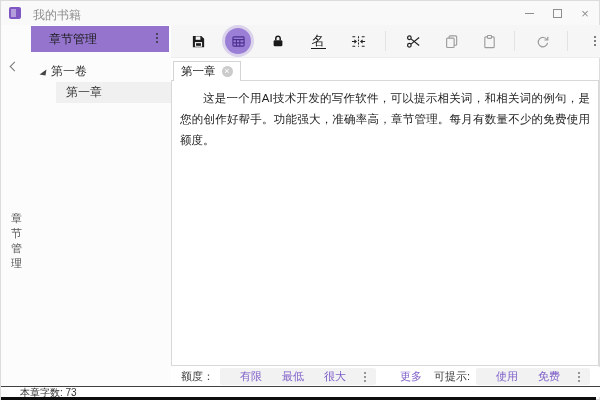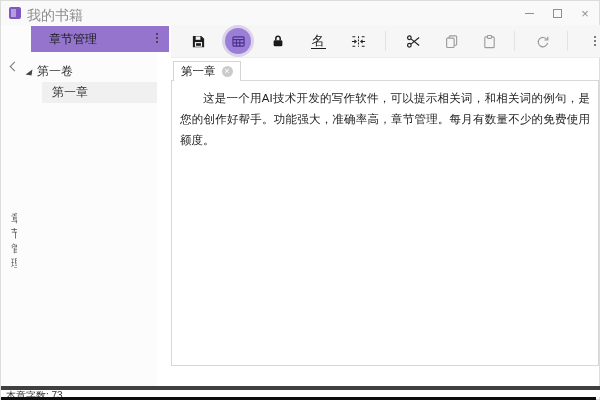--- a/index.html
+++ b/index.html
@@ -7,21 +7,21 @@
     font-family:"Liberation Sans","DejaVu Sans",sans-serif; }
   .window { position:relative; width:600px; height:400px; background:#fff;
     border:1px solid #dcdcdc; }
 
   
   .titlebar { position:absolute; left:0; top:0; width:100%; height:24px; background:#f9f9f9; }
   .app-icon { position:absolute; left:8px; top:6px; width:12px; height:12px;
     background:#7e57c2; border-radius:2px; }
   .app-icon::after { content:""; position:absolute; left:2px; top:2px; width:5px; height:8px;
     background:#b39ddb; }
-  .title-text { position:absolute; left:26px; top:6px; font-size:14px; color:#8d8d8d; }
+  .title-text { position:absolute; left:32px; top:6px; font-size:12px; color:#8d8d8d; }
   .win-btn { position:absolute; top:0; width:28px; height:24px; display:flex;
     align-items:center; justify-content:center; color:#8f8f8f; }
   .wb-min { right:56px; } .wb-max { right:28px; } .wb-close { right:0; }
   .glyph-min { width:9px; height:1px; background:#8f8f8f; }
   .glyph-max { width:9px; height:9px; border:1px solid #8f8f8f; }
   .glyph-close { font-size:13px; line-height:1; }
 
   
   .rail { position:absolute; left:0; top:24px; width:30px; height:372px; background:#fcfcfc; }
   .rail-chevron { position:absolute; left:10px; top:38px; width:7px; height:7px;
@@ -29,21 +29,21 @@
   .rail-label { position:absolute; left:9px; top:186px; width:13px; font-size:11px;
     color:#555; line-height:15px; word-break:break-all; text-align:center; }
 
   
   .panel-header { position:absolute; left:30px; top:25px; width:138px; height:26px;
     background:#9474cd; display:flex; align-items:center; }
   .panel-header-title { margin-left:18px; font-size:12px; color:#1b1b1b; }
   .dots { display:flex; flex-direction:column; gap:2px; align-items:center; }
   .dots i { width:2px; height:2px; border-radius:50%; background:#333; display:block; }
   .panel-header .dots { position:absolute; right:11px; top:7px; }
-  .sidebar { position:absolute; left:16px; top:51px; width:140px; height:345px; background:#fcfcfc; }
+  .sidebar { position:absolute; left:30px; top:51px; width:140px; height:345px; background:#fcfcfc; }
   .tree-row { position:absolute; height:21px; display:flex; align-items:center;
     font-size:12px; color:#333; }
   .tree-row.vol { left:0; top:9px; width:140px; }
   .expander { width:0; height:0; margin-left:9px; margin-right:5px;
     border-left:6px solid transparent; border-bottom:6px solid #444; transform:rotate(9deg); }
   .tree-row.chap { left:25px; top:30px; width:115px; background:#f0f0f0; }
   .tree-row.chap span { margin-left:10px; }
 
   
   .toolbar { position:absolute; left:170px; top:24px; width:430px; height:33px;
@@ -79,21 +79,21 @@
     align-items:center; padding:0 10px; }
   .pill-1 { margin-left:6px; }
   .pill-2 { margin-left:6px; }
   .sug-word { color:#7e5fc8; margin:0 10px; }
   .pill .dots { margin-left:8px; } .pill .dots i { background:#777; }
   .more-link { color:#7e5fc8; margin-left:24px; }
   .prompt-label { color:#333; margin-left:12px; }
 
   
   .statusbar { position:absolute; left:0; top:385px; width:600px; height:11px; background:#fff;
-    border-top:4px solid #404040; font-size:10px; color:#333; line-height:11px; padding-left:5px; }
+    border-top:1px solid #404040; font-size:10px; color:#333; line-height:11px; padding-left:19px; }
   .black-strip { position:absolute; left:0; top:396px; width:595px; height:4px; background:#0d0d0d; }
 </style>
 </head>
 <body>
 
 <div class="window">
 
   <div class="titlebar">
     <div class="app-icon"></div>
     <div class="title-text">我的书籍</div>
@@ -204,20 +204,44 @@
   <div class="editor">
     <div class="tab">
       <span class="tab-title">第一章</span>
       <span class="tab-close">×</span>
     </div>
     <div class="content-box">
       <div class="content-text">这是一个用AI技术开发的写作软件，可以提示相关词，和相关词的例句，是您的创作好帮手。功能强大，准确率高，章节管理。每月有数量不少的免费使用额度。</div>
     </div>
   </div>
 
+  <div class="suggest-bar">
+    <span class="sug-label">额度：</span>
+    <span class="pill pill-1">
+      <span class="sug-word">有限</span>
+      <span class="sug-word">最低</span>
+      <span class="sug-word">很大</span>
+      <span class="dots">
+          <i></i>
+          <i></i>
+          <i></i>
+        </span>
+    </span>
+    <span class="more-link">更多</span>
+    <span class="prompt-label">可提示:</span>
+    <span class="pill pill-2">
+      <span class="sug-word">使用</span>
+      <span class="sug-word">免费</span>
+      <span class="dots">
+          <i></i>
+          <i></i>
+          <i></i>
+        </span>
+    </span>
+  </div>
 
   <div class="statusbar">
     <span>本章字数:</span>
     <span> 73</span>
   </div>
   <div class="black-strip"></div>
 
 </div>
 
 </body></html>

